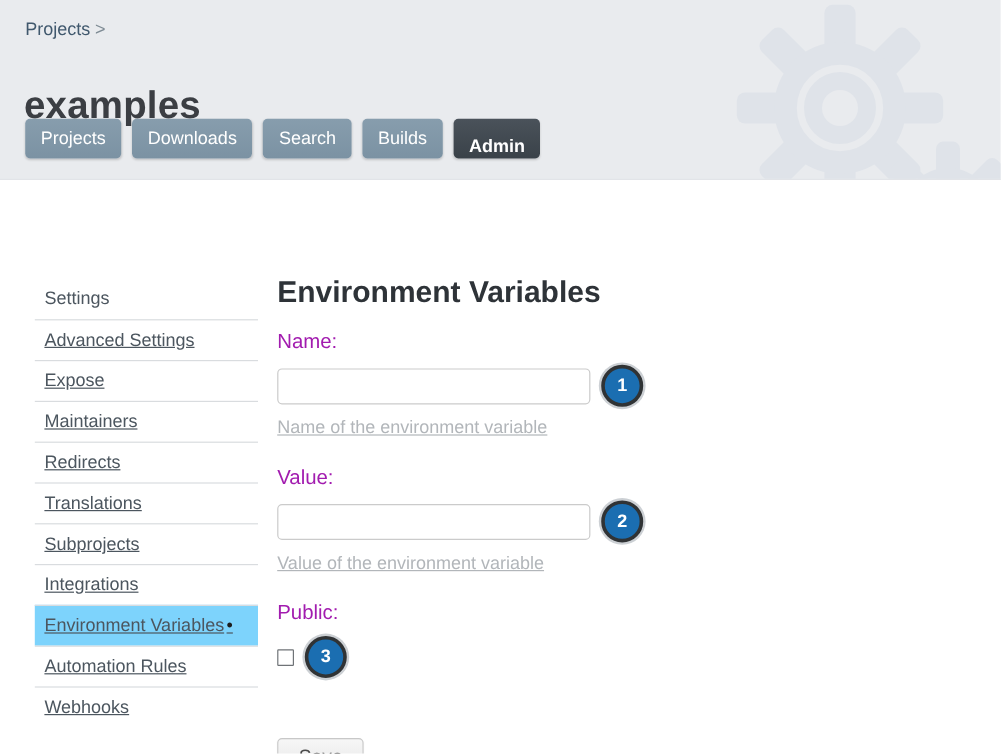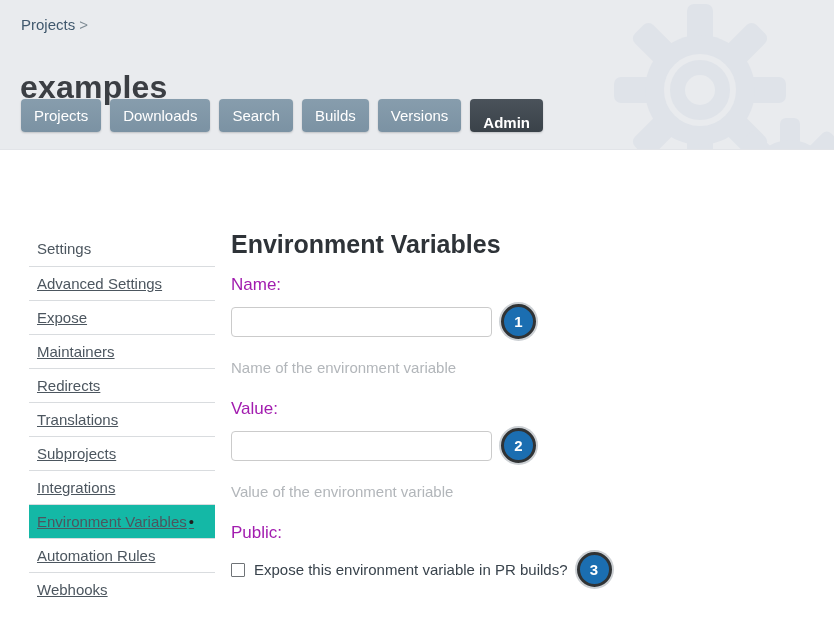--- a/index.html
+++ b/index.html
@@ -34,35 +34,35 @@
   }
   .tab.admin svg { display:block; }
 
   
   .sidebar { position:absolute; left:29px; top:232px; width:186px; }
   .side-item {
     box-sizing:border-box; height:34px; line-height:34px; padding-left:8px;
     font-size:15px; color:#4c565f; cursor:pointer; white-space:nowrap;
   }
   .side-item + .side-item { border-top:1px solid #d9dcdf;text-decoration:underline; }
-  .side-item.active { background:#14b8a6; }
+  .side-item.active { background:#7dd3fc; }
   .side-item .bullet { color:#1d1d1d; margin-left:2px; font-size:15px; }
 
   
   .main { position:absolute; left:231px; top:230px; width:440px; }
   .heading { margin:0 0 16px 0; font-size:25px; color:#2e3338; font-weight:bold; }
   .group { margin-bottom:23px; }
   .field-label { font-size:17px; color:#a21caf; margin-bottom:9px; }
   .input-row { display:flex; align-items:center; gap:9px; }
   .text-input {
     width:261px; height:30px; box-sizing:border-box; border:1px solid #cbcbcb;
     border-radius:4px; padding:0 8px; font-size:15px; color:#333; background:#fff;
     font-family:inherit;
   }
-  .helper { font-size:15px; color:#b2b6ba; margin-top:20px; }
+  .helper { font-size:15px; color:#b2b6ba; margin-top:9px;text-decoration:underline; }
   .badge {
     box-sizing:border-box; width:35px; height:35px; border:3px solid #303335;
     border-radius:50%; background:#1b6eb1; box-shadow:0 0 0 2px #ccd0d4;
     color:#fff; font-size:15px; font-weight:bold;
     display:flex; align-items:center; justify-content:center; flex:0 0 auto;
   }
   .checkbox-row { display:flex; align-items:center; gap:9px; margin-top:2px; }
   .checkbox {
     box-sizing:border-box; width:14px; height:14px; border:1px solid #6f7377;
     background:#fff; border-radius:1px; display:inline-block; cursor:pointer; flex:0 0 auto;
@@ -113,21 +113,20 @@
   <div class="breadcrumb">
     <span class="crumb-link">Projects</span><span class="sep">&gt;</span>
   </div>
   <div class="page-title">examples</div>
 
   <div class="tabs">
     <div class="tab">Projects</div>
     <div class="tab">Downloads</div>
     <div class="tab">Search</div>
     <div class="tab">Builds</div>
-    <div class="tab">Versions</div>
     <div class="tab admin">
       <svg width="15" height="15" viewBox="0 0 40 40" aria-hidden="true">
         <g fill="#ffffff">
           <rect x="16" y="1" width="8" height="38" rx="3"></rect>
           <rect x="16" y="1" width="8" height="38" rx="3" transform="rotate(45 20 20)"></rect>
           <rect x="16" y="1" width="8" height="38" rx="3" transform="rotate(90 20 20)"></rect>
           <rect x="16" y="1" width="8" height="38" rx="3" transform="rotate(135 20 20)"></rect>
           <circle cx="20" cy="20" r="13"></circle>
         </g>
         <circle cx="20" cy="20" r="5.5" fill="#3f474e"></circle>
@@ -171,19 +170,18 @@
       <input class="text-input" type="text" value="" style="">
       <div class="badge">2</div>
     </div>
     <div class="helper">Value of the environment variable</div>
   </div>
 
   <div class="group">
     <div class="field-label">Public:</div>
     <div class="checkbox-row">
       <span class="checkbox"></span>
-      <span class="checkbox-label">Expose this environment variable in PR builds?</span>
       <div class="badge">3</div>
     </div>
   </div>
 
   <button class="save-btn">Save</button>
 </div>
 
 </body></html>

